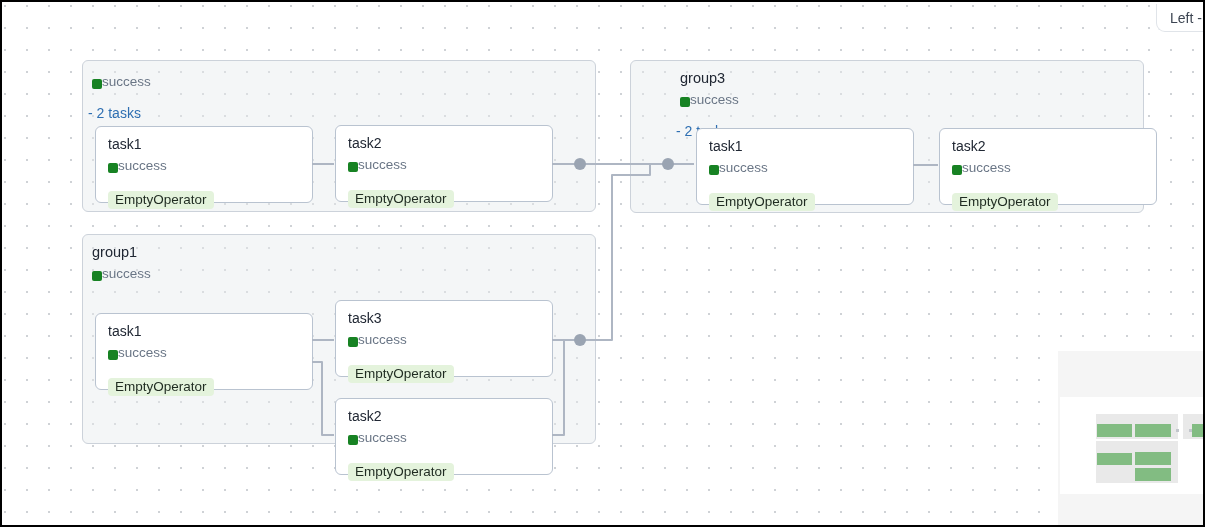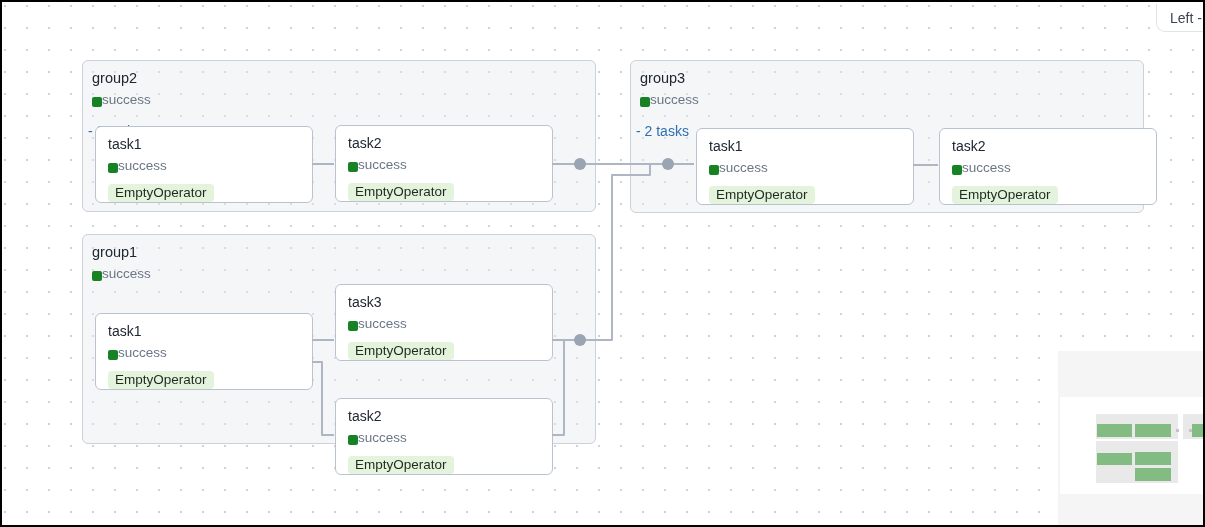--- a/index.html
+++ b/index.html
@@ -23,21 +23,21 @@
   .status-txt{font-size:13.5px;color:#6a7686;}
   .g-toggle{font-size:14px;color:#2e6fb2;margin-top:16px;margin-left:-4px;cursor:pointer;}
   .task{
     position:absolute;box-sizing:border-box;width:218px;height:77px;z-index:6;
     background:#ffffff;border:1px solid #b9c3d0;border-radius:6px;
     padding:9px 12px 0 12px;
   }
   .t-title{font-size:14px;color:#202733;line-height:1.2;}
   .task .status-row{margin-top:5px;}
   .t-pill{
-    display:inline-block;margin-top:11px;font-size:13.5px;color:#1f2b21;
+    display:inline-block;margin-top:18px;font-size:13.5px;color:#1f2b21;
     background:#e4f3dc;border-radius:4px;padding:1px 7px 2px 7px;
   }
   .dir-btn{
     position:absolute;left:1154px;top:2px;width:72px;height:28px;z-index:10;
     background:#fff;border:1px solid #e0e4e9;border-top:none;border-right:none;
     border-bottom-left-radius:9px;text-align:left;padding:0 0 0 13px;
     font-family:"Liberation Sans",sans-serif;font-size:14px;color:#3d4552;cursor:pointer;
   }
   .minimap{position:absolute;left:1056px;top:349px;width:149px;height:176px;background:#f5f5f5;z-index:8;}
   .mm-viewport{position:absolute;left:2px;top:46px;width:147px;height:97px;background:#ffffff;}
@@ -63,21 +63,20 @@
     </g>
     <g fill="#9aa4b2">
       <circle cx="578" cy="162" r="6"></circle>
       <circle cx="666" cy="162" r="6"></circle>
       <circle cx="578" cy="338" r="6"></circle>
     </g>
   </svg>
 
   <div class="group" style="left:80px;top:58px;width:514px;height:152px;">
     <div class="g-head">
-      <div class="g-title">group2</div>
       <div class="status-row">
         <span class="status-sq"></span>
         <span class="status-txt">success</span>
       </div>
       <div class="g-toggle">- 2 tasks</div>
     </div>
     <div class="task" style="left:12px;top:65px;">
       <div class="t-title">task1</div>
       <div class="status-row">
         <span class="status-sq"></span>
@@ -88,21 +87,21 @@
     <div class="task" style="left:252px;top:64px;">
       <div class="t-title">task2</div>
       <div class="status-row">
         <span class="status-sq"></span>
         <span class="status-txt">success</span>
       </div>
       <span class="t-pill">EmptyOperator</span>
     </div>
   </div>
 
-  <div class="group" style="left:628px;top:58px;width:514px;height:153px;">
+  <div class="group" style="left:628px;top:58px;width:514px;height:153px;padding-left:40px;">
     <div class="g-head">
       <div class="g-title">group3</div>
       <div class="status-row">
         <span class="status-sq"></span>
         <span class="status-txt">success</span>
       </div>
       <div class="g-toggle">- 2 tasks</div>
     </div>
     <div class="task" style="left:65px;top:67px;">
       <div class="t-title">task1</div>
@@ -131,21 +130,21 @@
       </div>
     </div>
     <div class="task" style="left:12px;top:78px;">
       <div class="t-title">task1</div>
       <div class="status-row">
         <span class="status-sq"></span>
         <span class="status-txt">success</span>
       </div>
       <span class="t-pill">EmptyOperator</span>
     </div>
-    <div class="task" style="left:252px;top:49px;">
+    <div class="task" style="left:252px;top:65px;">
       <div class="t-title">task3</div>
       <div class="status-row">
         <span class="status-sq"></span>
         <span class="status-txt">success</span>
       </div>
       <span class="t-pill">EmptyOperator</span>
     </div>
     <div class="task" style="left:252px;top:163px;">
       <div class="t-title">task2</div>
       <div class="status-row">

